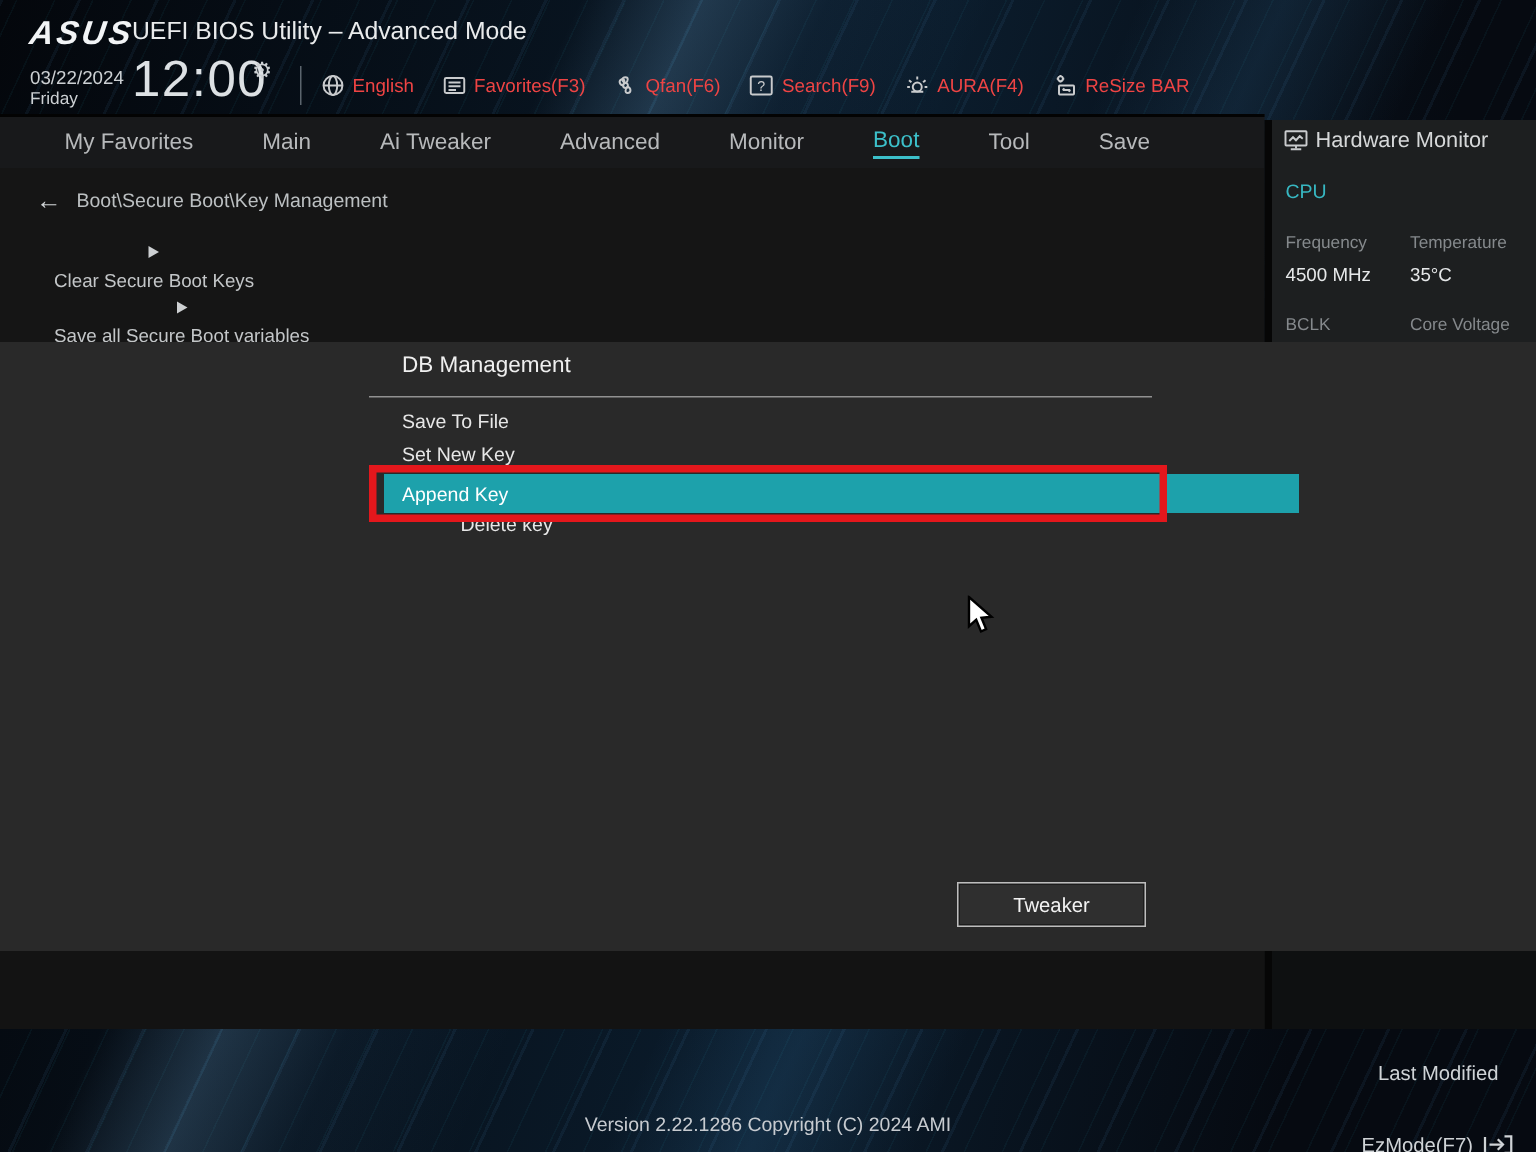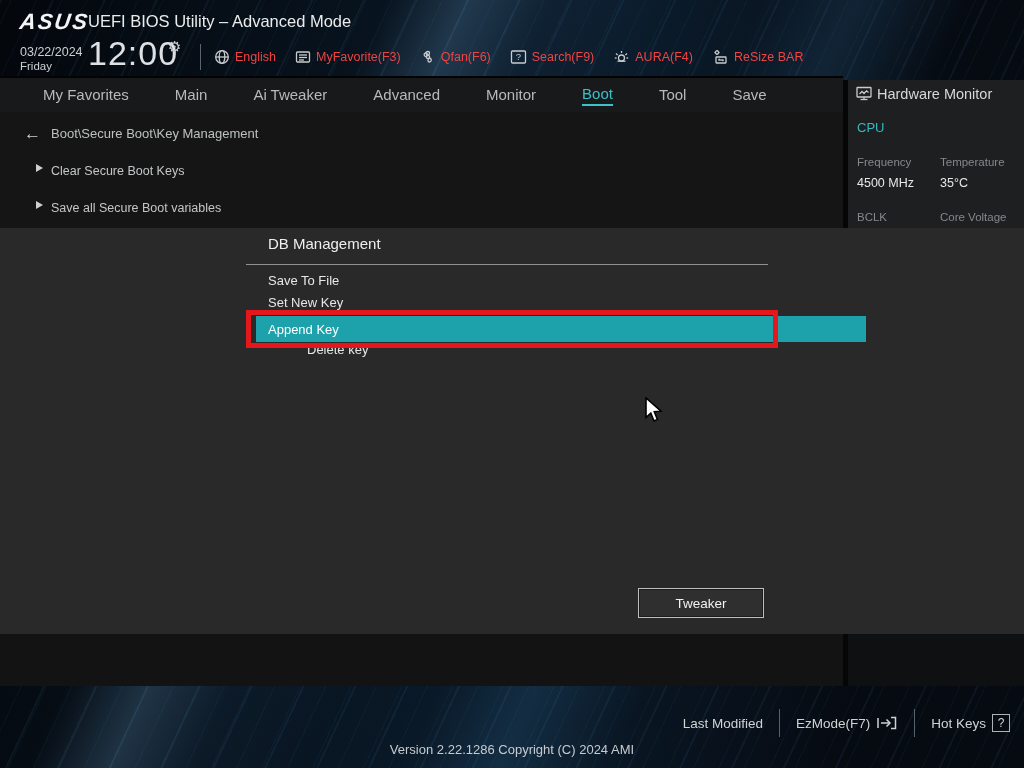--- a/index.html
+++ b/index.html
@@ -39,21 +39,21 @@
     position:absolute; left:0; top:76px; width:843px; height:36px; z-index:1;
     background:#18191b; border-top:2px solid #030303;
     display:flex; align-items:center; gap:46px; padding-left:43px;
   }
   .menu-item { color:#b7b9bb; font-size:15px; padding-bottom:2px; white-space:nowrap; }
   .menu-item.active { color:#3cc0ca; border-bottom:2px solid #3cc0ca; }
   
   .main-panel { position:absolute; left:0; top:112px; width:843px; height:574px; background:#151515; z-index:1; }
   .breadcrumb { position:absolute; left:24px; top:13px; display:flex; align-items:center; gap:10px; color:#bcc0c2; font-size:13px; }
   .back-arrow { font-size:17px; color:#cfd2d4; line-height:1; }
-  .menu-entry { position:absolute; left:36px; display:flex; align-items:flex-start; gap:8px; color:#c3c6c8; font-size:12.5px; }
+  .menu-entry { position:absolute; left:36px; display:flex; align-items:center; gap:8px; color:#c3c6c8; font-size:12.5px;flex-direction:column; }
   .tri { width:0; height:0; border-left:7px solid #cdd0d2; border-top:4.5px solid transparent; border-bottom:4.5px solid transparent; }
   
   .sidebar {
     position:absolute; left:843px; top:80px; width:181px; height:606px; z-index:1;
     background:#1d1f20; border-left:5px solid #060606; color:#d8dadb;
   }
   .hw-header { position:absolute; left:7px; top:5px; display:flex; align-items:center; gap:4px; font-size:14.5px; color:#d6d8d9; }
   .hw-section { position:absolute; left:9px; top:40px; font-size:13px; color:#37b7c1; }
   .hw-label { position:absolute; font-size:11.5px; color:#85898c; }
   .hw-value { position:absolute; font-size:12.5px; color:#e6e8e9; }
@@ -69,21 +69,21 @@
   .red-annotation { position:absolute; left:246px; top:82px; width:532px; height:38px; border:5px solid #e3171c; z-index:4; }
   .cancel-btn {
     position:absolute; left:638px; top:360px; width:126px; height:30px;
     background:#2f2f2f; border:1px solid #bdbdbd; box-shadow:inset 0 0 0 1px #1c1c1c;
     color:#f2f2f2; font-size:13.5px; display:flex; align-items:center; justify-content:center;
   }
   
   .band-main { position:absolute; left:0; top:634px; width:843px; height:52px; background:#131313; z-index:2; }
   .band-side { position:absolute; left:848px; top:634px; width:176px; height:52px; background:#0e1011; z-index:2; }
   
-  .bottom-bar { position:absolute; right:14px; top:708px; height:30px; display:flex; align-items:center; gap:16px; z-index:1; }
+  .bottom-bar { position:absolute; right:14px; top:708px; height:30px; display:flex; align-items:center; gap:16px; z-index:1;flex-direction:column; }
   .bb-item { display:flex; align-items:center; gap:6px; color:#cfd3d6; font-size:13.5px; white-space:nowrap; }
   .bb-div { width:1px; height:28px; background:#55616c; }
   .qbox {
     width:18px; height:18px; border:1px solid #aeb2b5; color:#cfd3d6; font-size:12px;
     display:flex; align-items:center; justify-content:center;
   }
   .version-line { position:absolute; left:0; top:742px; width:100%; text-align:center; color:#c7cbd0; font-size:13px; z-index:1; }
   
   .cursor { position:absolute; left:644px; top:397px; z-index:10; }
   svg.icon { stroke:#c9cbcd; fill:none; stroke-width:1.3; }
@@ -113,21 +113,21 @@
     </svg>
     <span>English</span>
   </div>
   <div class="tool-item">
     <svg class="icon" width="16" height="16" viewBox="0 0 16 16">
       <rect x="1.5" y="3" width="13" height="10" rx="1"></rect>
         <line x1="4" y1="6" x2="12" y2="6"></line>
         <line x1="4" y1="8.5" x2="12" y2="8.5"></line>
         <line x1="4" y1="11" x2="9" y2="11"></line>
     </svg>
-    <span>MyFavorite(F3)</span>
+    <span>Favorites(F3)</span>
   </div>
   <div class="tool-item">
     <svg class="icon" width="16" height="16" viewBox="0 0 16 16">
       <circle cx="8" cy="8" r="1.6"></circle>
       <path d="M8 6.4 C 5.5 5.5 5 2.5 8 2.5 C 10 2.5 10 5 8 6.4"></path>
       <path d="M6.6 8.8 C 4 9.5 2.2 7.5 3.8 5.6 C 5 4.3 6.8 6 6.6 8.8" transform="rotate(30 8 8)"></path>
       <path d="M9.4 8.8 C 11.9 9.6 12 12.8 9.4 13 C 7.5 13 7.6 10.4 9.4 8.8"></path>
     </svg>
     <span>Qfan(F6)</span>
   </div>

